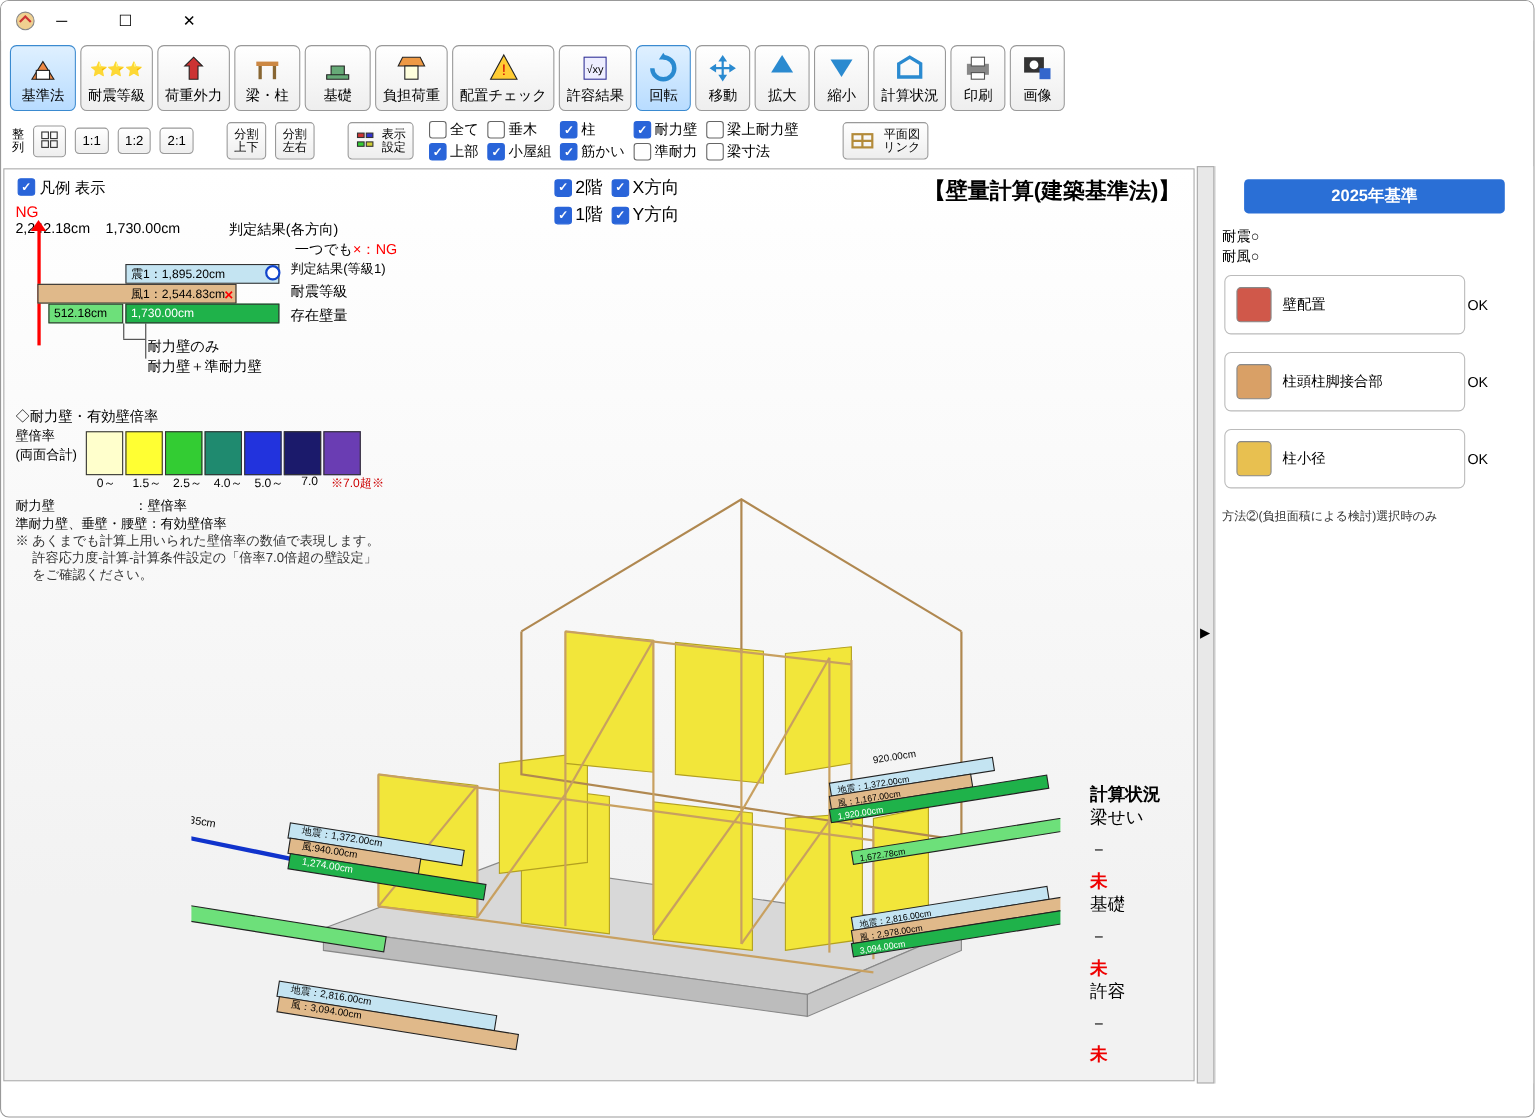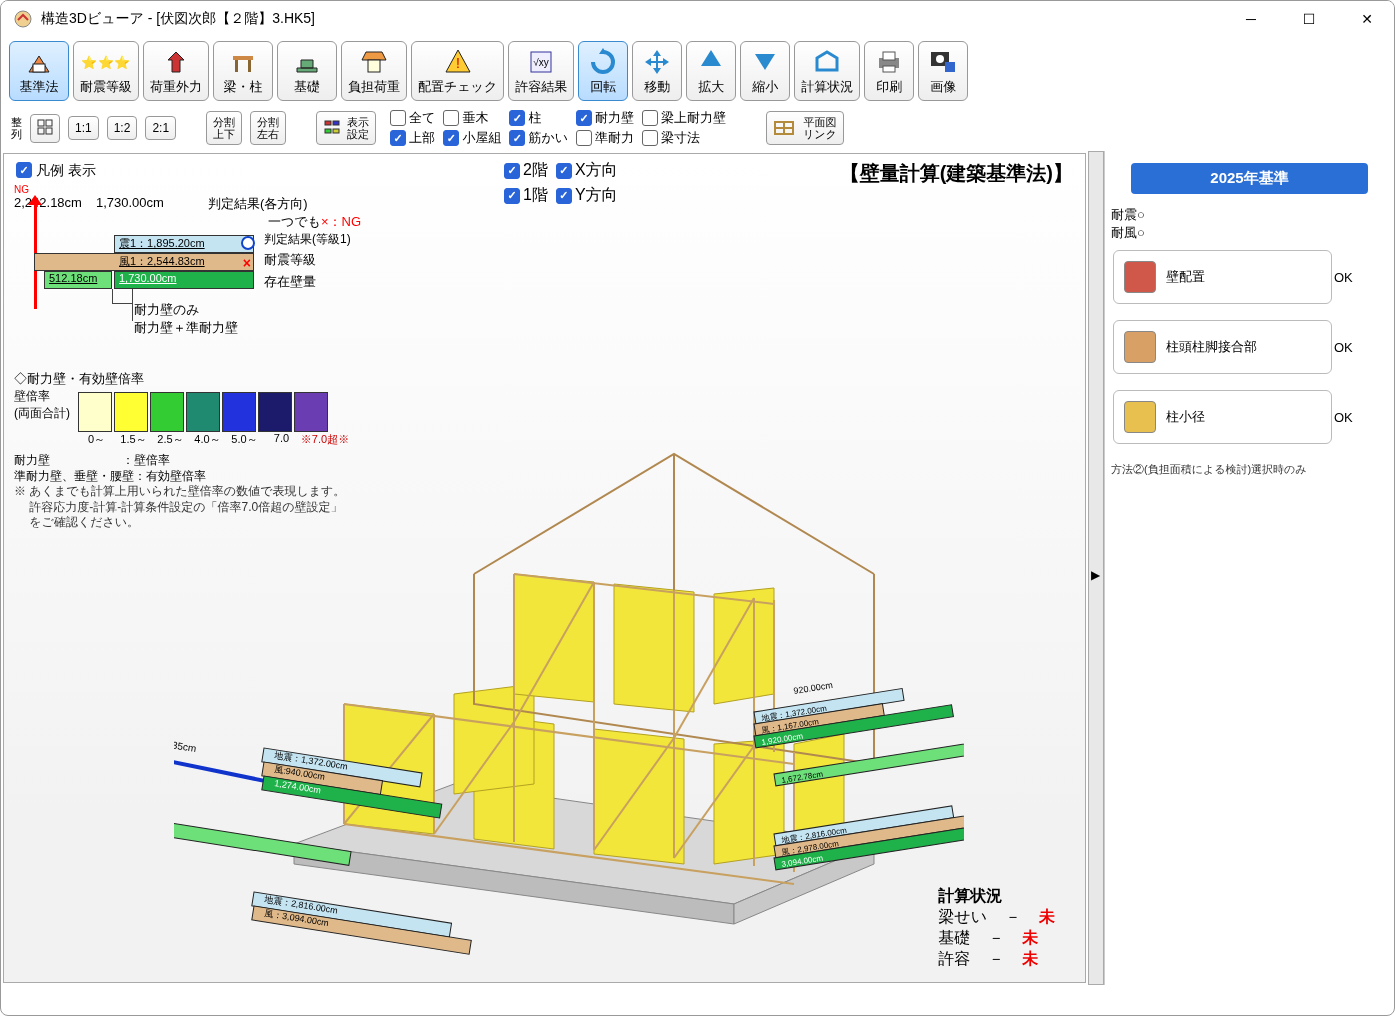--- a/index.html
+++ b/index.html
@@ -37,34 +37,34 @@
 .side-strip .arrow { position:absolute; top:50%; left:2px; font-size:12px; }
 .sidepanel { width:290px; padding:8px 6px; background:#fff; border-left:1px solid #ccc; }
 
 
 .vp-head { position:absolute; top:6px; right:12px; font-size:20px; font-weight:bold; }
 .vp-floorchk { position:absolute; top:6px; left:500px; display:flex; gap:8px; }
 .vp-floorchk .col { display:flex; flex-direction:column; gap:4px; }
 .legend-show { position:absolute; top:8px; left:12px; display:flex; gap:4px; font-size:14px; }
 
 .legend-box { position:absolute; top:30px; left:10px; font-size:13px; }
-.ng-lbl { color:#f00; font-size:10px; }
+.ng-lbl { color:#f00; font-size:14px; }
 .bar-area { position:relative; height:120px; }
-.bar { position:absolute; height:18px; border:1px solid #333; font-size:11px; display:flex; padding-left:4px;text-decoration:underline; }
+.bar { position:absolute; height:18px; border:1px solid #333; font-size:11px; display:flex; align-items:center; padding-left:4px; }
 .red-line { position:absolute; width:3px; background:#f00; }
 
 .color-legend { position:absolute; top:390px; left:10px; font-size:13px; }
 .color-legend .swatches { display:flex; gap:2px; margin-top:4px; }
 .color-legend .sw { width:34px; height:40px; border:1px solid #333; }
 .color-legend .sw-lbls { display:flex; font-size:11px; }
 .color-legend .sw-lbls span { width:37px; text-align:center; }
 .cl-note { font-size:12px; margin-top:6px; line-height:1.3; }
 
 .calc-status { position:absolute; bottom:12px; right:30px; font-size:16px; text-align:left; }
-.calc-status .row { display:flex; gap:18px; }
+.calc-status .row { display:flex; gap:8px;flex-direction:column; }
 .calc-status .red { color:#e00; font-weight:bold; }
 
 
 .model3d { position:absolute; top:190px; left:170px; width:790px; height:620px; }
 .model-svg { width:100%; height:100%; }
 
 
 .sp-title { color:#1a3fc9; font-size:18px; font-weight:bold; text-align:center; margin:6px 0; }
 .sp-year { background:#2a6fd6; color:#fff; border-radius:4px; text-align:center; padding:6px; font-size:15px; font-weight:bold; margin:4px 20px 12px; }
 .sp-item { border:1px solid #1a6fd0; border-radius:6px; background:linear-gradient(#eaf4ff,#cfe7ff); padding:8px 10px; display:flex; align-items:center; gap:10px; margin:8px 2px; font-size:13px; min-height:54px; }
@@ -82,21 +82,20 @@
 </head>
 <body>
 
 <div class="titlebar">
   <span class="icon">
     <svg viewBox="0 0 20 20">
         <circle cx="10" cy="10" r="8" fill="#f0d090" stroke="#888"></circle>
         <path d="M5 11 L10 6 L15 11" stroke="#c33" fill="none" stroke-width="2"></path>
       </svg>
   </span>
-  <span class="title">構造3Dビューア - [伏図次郎【２階】3.HK5]</span>
   <div class="win-controls">
     <div class="win-btn">─</div>
     <div class="win-btn">☐</div>
     <div class="win-btn">✕</div>
   </div>
 </div>
 
 <div class="toolbar">
   <div class="tool-btn active">
       <span class="ticon">
@@ -362,21 +361,21 @@
       <div style="margin-left:254px;font-size:13px">
         <span>一つでも</span><span style="color:#f00">×：NG</span>
       </div>
       <div class="bar-area">
         <div class="red-line" style="left:20px;top:-30px;height:108px"></div>
         <div style="position:absolute;left:14px;top:-36px;width:0;height:0;border-left:7px solid transparent;border-right:7px solid transparent;border-bottom:10px solid #f00"></div>
         <div class="bar" style="left:100px;top:4px;width:140px;background:#c4e4f2">
             <span>震1：1,895.20cm</span>
             <span style="position:absolute;right:-2px;top:0;width:14px;height:14px;border:2px solid #14c;border-radius:50%;background:#fff"></span>
           </div>
-        <div class="bar" style="left:20px;top:22px;width:220px;background:#e0b98a">
+        <div class="bar" style="left:20px;top:22px;width:181px;background:#e0b98a">
             <span style="margin-left:80px">風1：2,544.83cm</span>
             <span style="position:absolute;right:2px;top:1px;color:#f00;font-weight:bold;font-size:14px">×</span>
           </div>
         <div class="bar" style="left:30px;top:40px;width:68px;background:#6de07a">512.18cm</div>
         <div class="bar" style="left:100px;top:40px;width:140px;background:#1fb24a;color:#fff">1,730.00cm</div>
         <div style="position:absolute;left:250px;top:0px;font-size:12px">判定結果(等級1)</div>
         <div style="position:absolute;left:250px;top:20px;font-size:13px">耐震等級</div>
         <div style="position:absolute;left:250px;top:42px;font-size:13px">存在壁量</div>
         <div style="position:absolute;left:120px;top:70px;font-size:13px">耐力壁のみ</div>
         <div style="position:absolute;left:120px;top:88px;font-size:13px">耐力壁＋準耐力壁</div>

